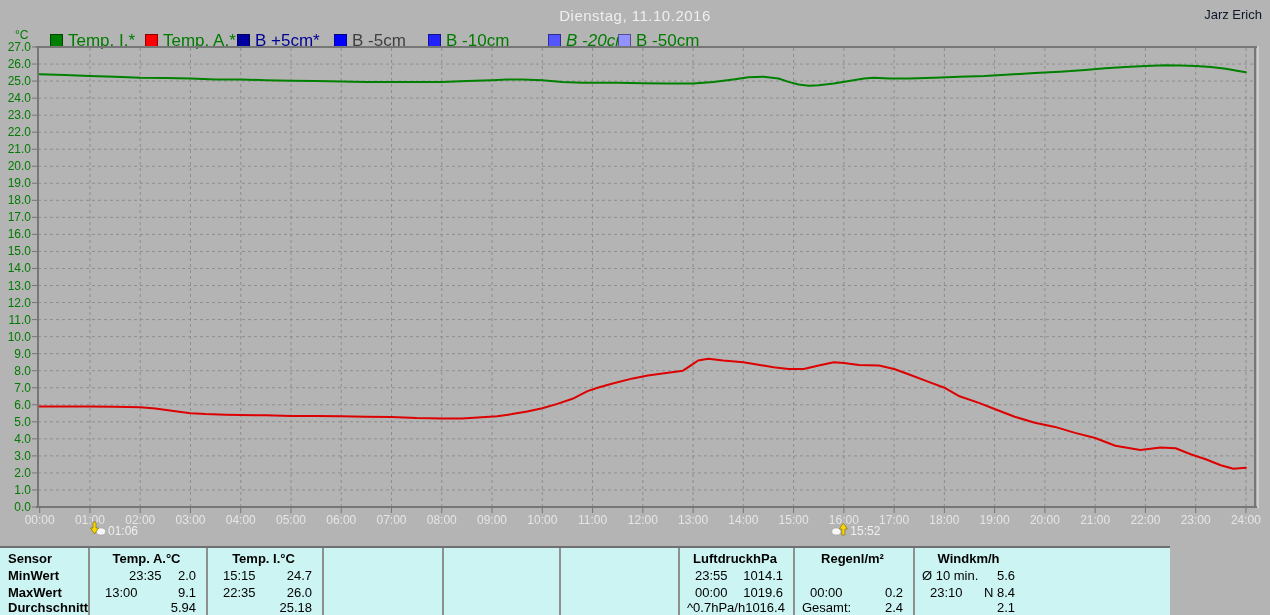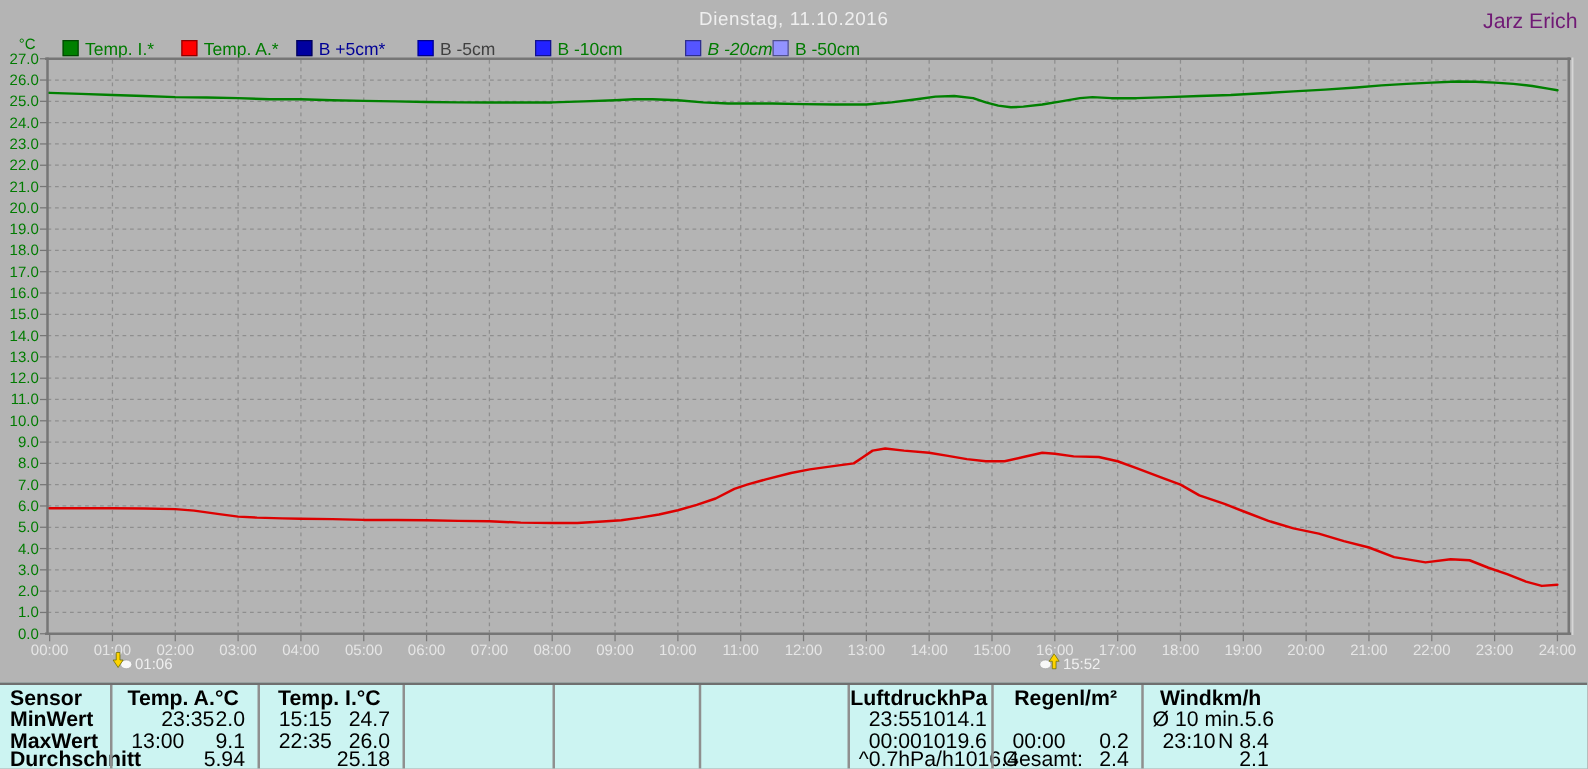--- a/index.html
+++ b/index.html
@@ -1,28 +1,28 @@
 <!DOCTYPE html>
 <html><head>
 <meta charset="utf-8">
 <style>
   html,body{margin:0;padding:0;background:#b4b4b4;}
   .app{position:relative;width:1270px;height:615px;background:#b4b4b4;
        font-family:"Liberation Sans",sans-serif;overflow:hidden;}
   .title{position:absolute;top:7px;left:0;right:0;text-align:center;
          color:#efefef;font-size:15px;letter-spacing:0.5px;}
-  .user{position:absolute;top:7px;right:8px;color:#701a75;font-size:17px;}
+  .user{position:absolute;top:7px;right:8px;color:#0f172a;font-size:13px;}
   .unit{position:absolute;top:28px;left:15px;color:#007b00;font-size:12px;}
   .legend{position:absolute;top:0;left:0;width:100%;height:46px;}
-  .legend-item{position:absolute;top:31px;height:14px;font-size:14px;white-space:nowrap;}
+  .legend-item{position:absolute;top:31px;height:14px;font-size:17px;white-space:nowrap;}
   .swatch{display:inline-block;width:11px;height:11px;vertical-align:-1px;
           border:1px solid rgba(0,0,0,0.45);margin-right:5px;}
   svg.chart{position:absolute;left:0;top:0;font-family:"Liberation Sans",sans-serif;}
-  .panel{position:absolute;left:0;top:546px;width:1270px;height:69px;background:#ccf4f2;
-         border-top:2px solid #6f6f6f;box-sizing:border-box;font-size:17px;color:#000;}
+  .panel{position:absolute;left:0;top:546px;width:1170px;height:69px;background:#ccf4f2;
+         border-top:2px solid #6f6f6f;box-sizing:border-box;font-size:13px;color:#000;}
   .psep{position:absolute;top:0;bottom:0;width:2px;background:#8f8f8f;}
   .pcol{position:absolute;top:0;height:100%;}
   .pcell{position:absolute;left:0;right:0;display:flex;justify-content:space-between;
          padding:0 10px 0 9px;height:16px;line-height:16px;white-space:nowrap;}
   .pcell.bold{font-weight:bold;justify-content:center;}
   .t-ind{padding-left:8px;}
   .prow-label{position:absolute;left:8px;font-weight:bold;height:16px;line-height:16px;}
 </style>
 </head>
 <body>

